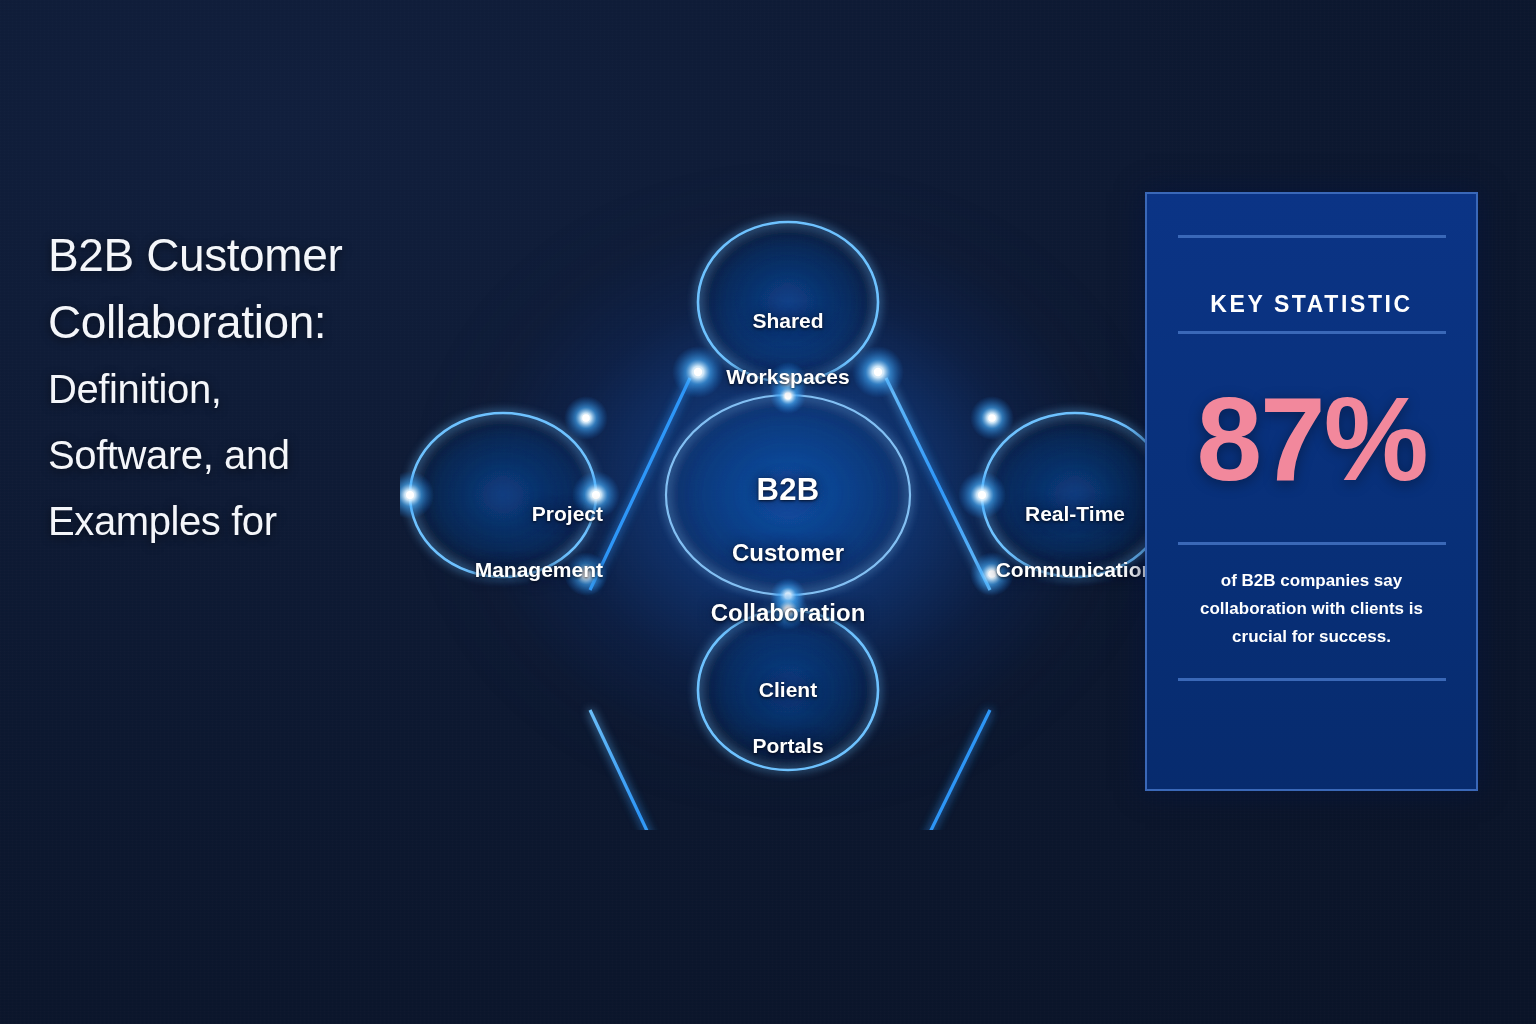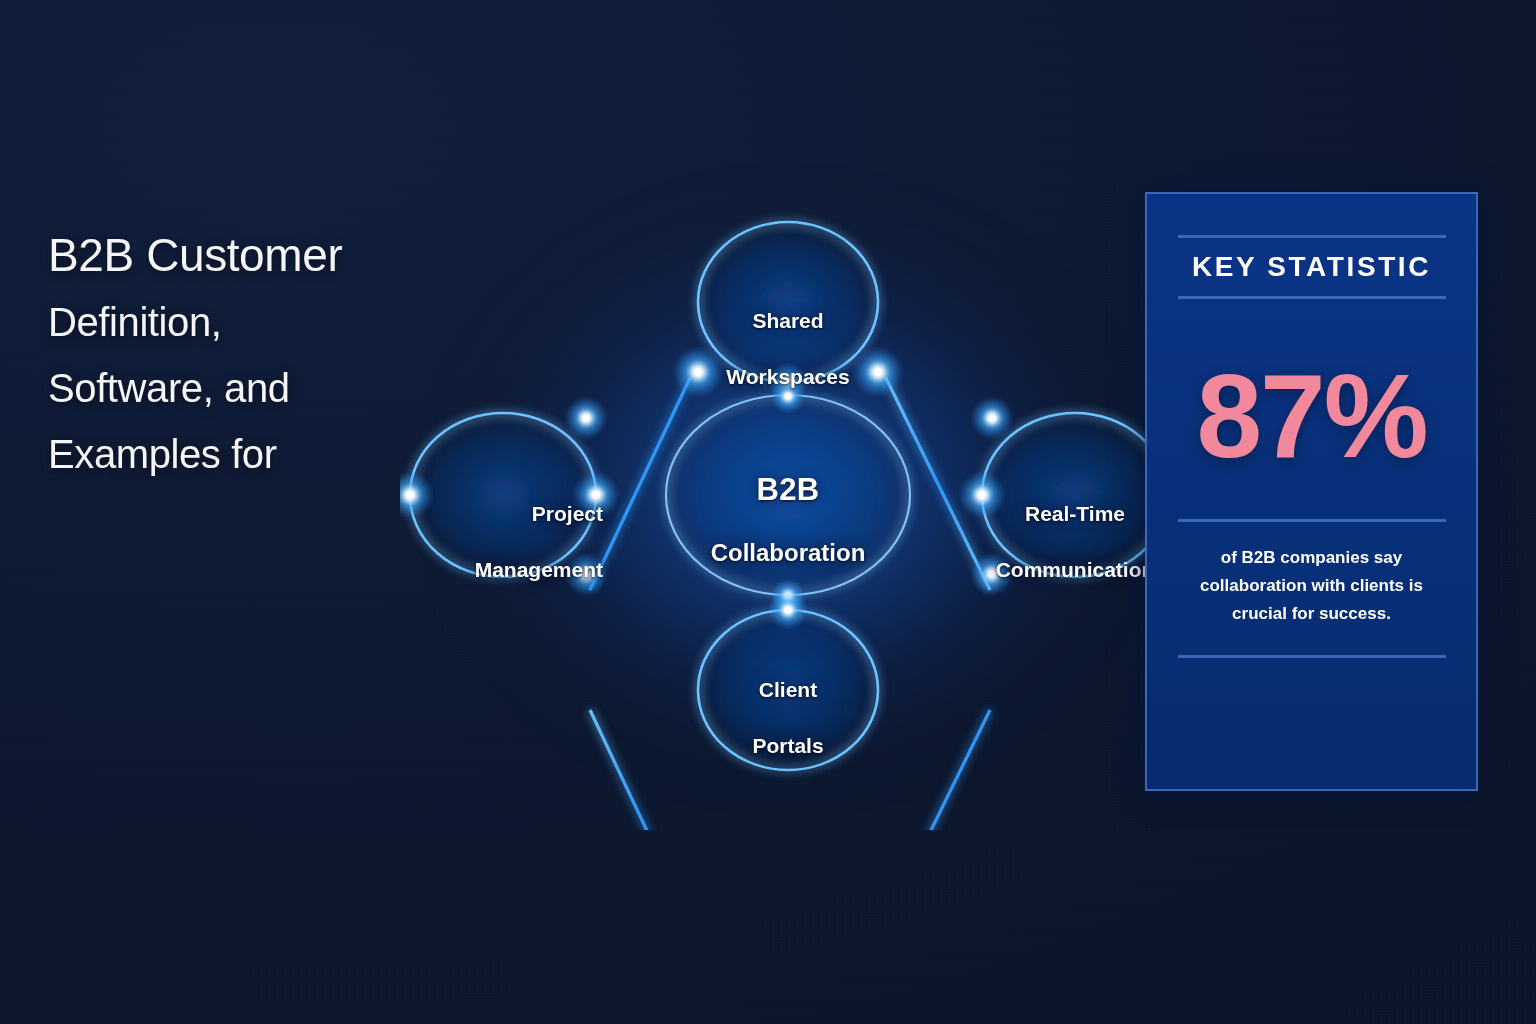--- a/index.html
+++ b/index.html
@@ -69,46 +69,48 @@
     background:linear-gradient(180deg,#0b3486 0%, #083079 55%, #072b6e 100%);
     border:2px solid #3a68b8;
     box-shadow:0 0 26px rgba(5,20,60,.75);
     padding:0 18px;
     display:flex; flex-direction:column; align-items:center;
   }
   .divider {
     width:268px; height:3px; background:#3d6cba; opacity:.95; flex:none;
   }
   #stat-label {
-    color:#ffffff; font-size:28px; font-weight:bold;
+    color:#ffffff; font-size:23px; font-weight:bold;
     letter-spacing:2.6px; text-align:left;
     padding:13px 0 13px 0;
+    margin-top:40px;
   }
   #stat-value {
     color:#f2889c;
     font-size:118px; font-weight:bold; line-height:1;
     text-align:center; letter-spacing:-2px;
-    padding:58px 0 44px 0;
+    padding:46px 0 44px 0;
     text-shadow:0 3px 14px rgba(0,0,0,.35);
   }
   #stat-desc {
     color:#ffffff; font-size:17px; line-height:1.66;
     text-align:center; font-weight:bold;
     padding:22px 4px 26px 4px;
     max-width:272px;
   }
 </style>
 </head>
 <body>
 
 <div id="bg-base"></div>
 <div id="bg-noise"></div>
 
 <div id="title">
   <span class="ln big">B2B Customer</span>
+  <span class="ln big">Collaboration:</span>
   <span class="ln sm">Definition,</span>
   <span class="ln sm">Software, and</span>
   <span class="ln sm">Examples for</span>
 </div>
 
 <div id="diagram">
   <div id="diagram-glow"></div>
 
   <svg id="diagram-svg" viewBox="0 0 780 680">
     <defs>
@@ -251,20 +253,21 @@
     <span class="l">Communication</span>
   </div>
 
   <div class="node-label node-outer" style="left:288px; top:496px; width:200px;">
     <span class="l">Client</span>
     <span class="l">Portals</span>
   </div>
 
   <div class="node-label node-center" style="left:258px; top:290px; width:260px;">
     <span class="l big">B2B</span>
+    <span class="l mid">Customer</span>
     <span class="l mid">Collaboration</span>
   </div>
 </div>
 
 <div id="stat-panel">
   <div style="height:41px;"></div>
   <div class="divider"></div>
   <div id="stat-label">KEY STATISTIC</div>
   <div class="divider"></div>
   <div id="stat-value">87%</div>

